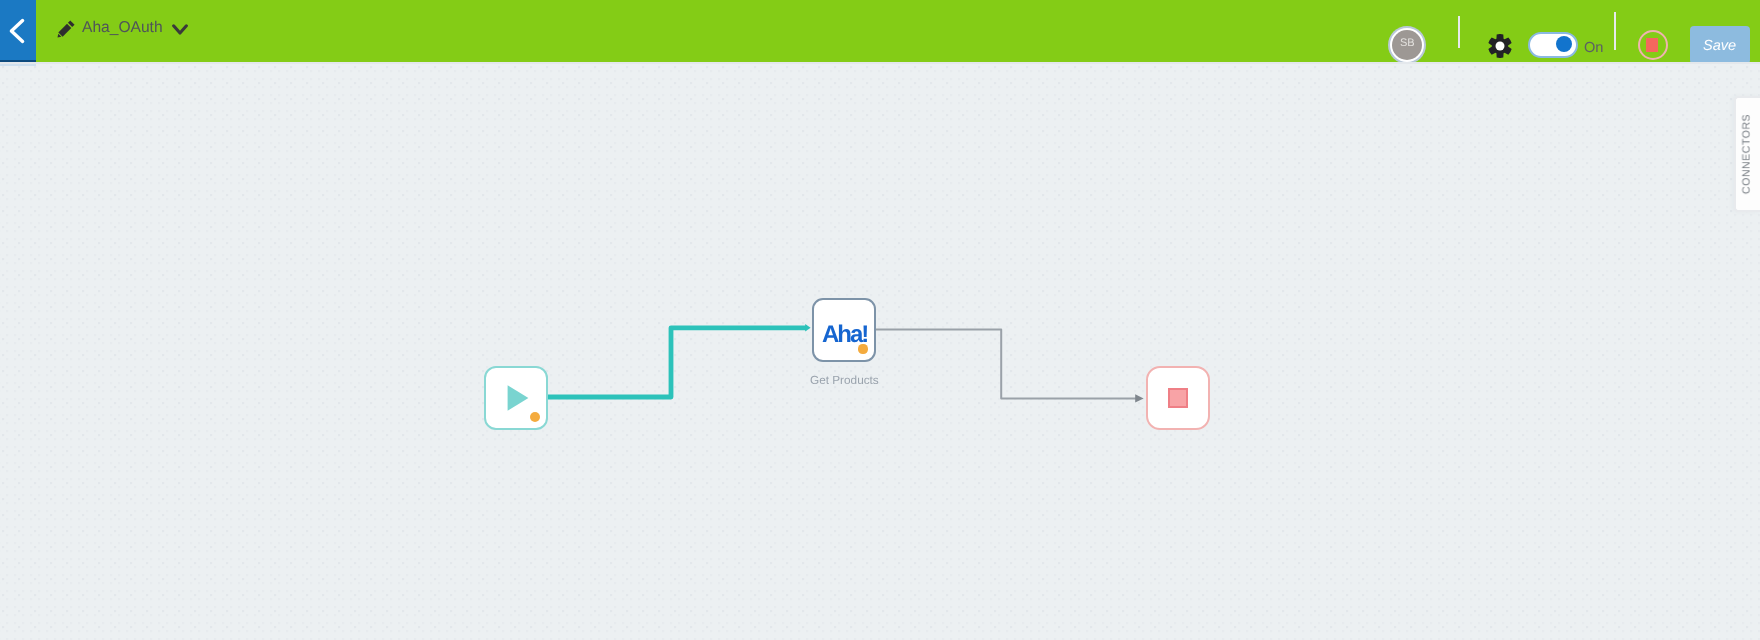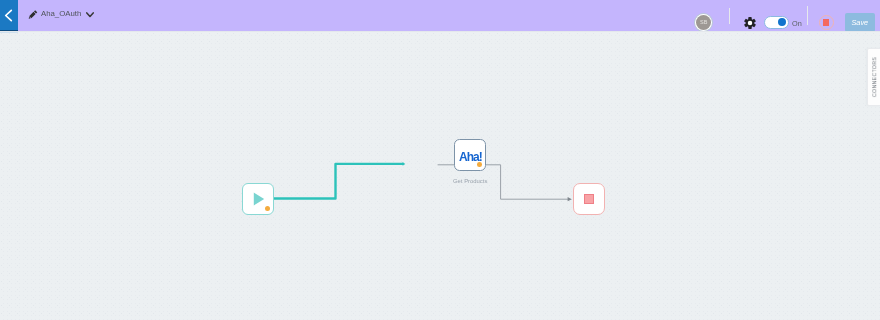--- a/index.html
+++ b/index.html
@@ -9,21 +9,21 @@
     font-family:"Liberation Sans", sans-serif;
     background:#eceff2;
   }
   .app { position:relative; width:880px; height:320px; }
   .title-text, .on-label, .save-btn, .node-label, .aha-logo,
   .avatar span, .connectors-tab span { will-change: transform; }
 
   
   .header {
     position:absolute; left:0; top:0; width:880px; height:32px;
-    background:#c4b5fd; display:flex; align-items:center;
+    background:#84cc16; display:flex; align-items:center;
   }
   .header:after {
     content:""; position:absolute; left:0; right:0; bottom:0; height:1px;
     background:#e4e8ec;
   }
   .back-btn {
     position:absolute; left:0; top:0; z-index:3;
     width:17.8px; height:31.4px; background:#1b79c3;
     border-bottom:0.8px solid #0d4a7d;
     display:flex; align-items:center; justify-content:center;
@@ -178,21 +178,21 @@
 
     <div class="node start" style="left:241.5px; top:150.75px;">
       <div class="node-box">
         <svg class="play-ic" width="12" height="14" viewBox="0 0 12 14">
           <path d="M0.8 0.6 L11.2 7 L0.8 13.4 Z" fill="#79d4d0"></path>
         </svg>
         <span class="dot-badge"></span>
       </div>
     </div>
 
-    <div class="node aha" style="left:405.75px; top:107px;margin-left:48px;">
+    <div class="node aha" style="left:405.75px; top:117px;">
       <div class="node-box">
         <span class="aha-logo">Aha!</span>
         <span class="dot-badge"></span>
       </div>
       <div class="node-label">Get Products</div>
     </div>
 
     <div class="node stop" style="left:573.25px; top:150.5px;">
       <div class="node-box">
         <span class="stop-sq"></span>

